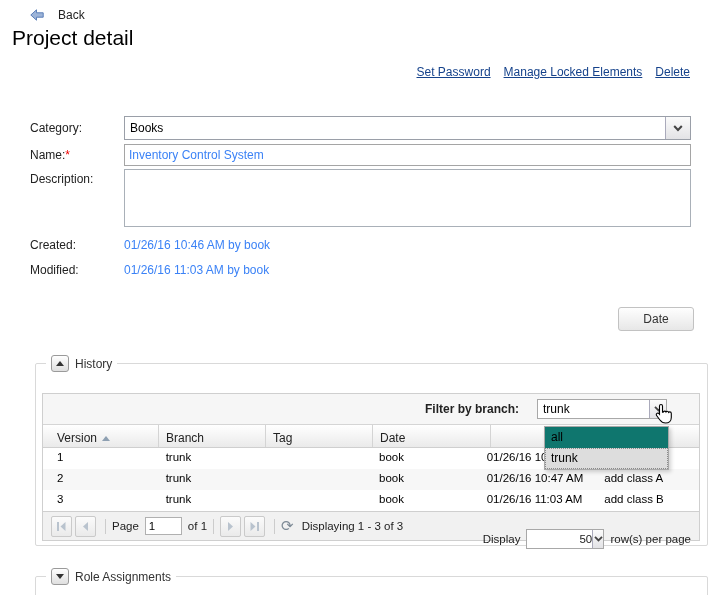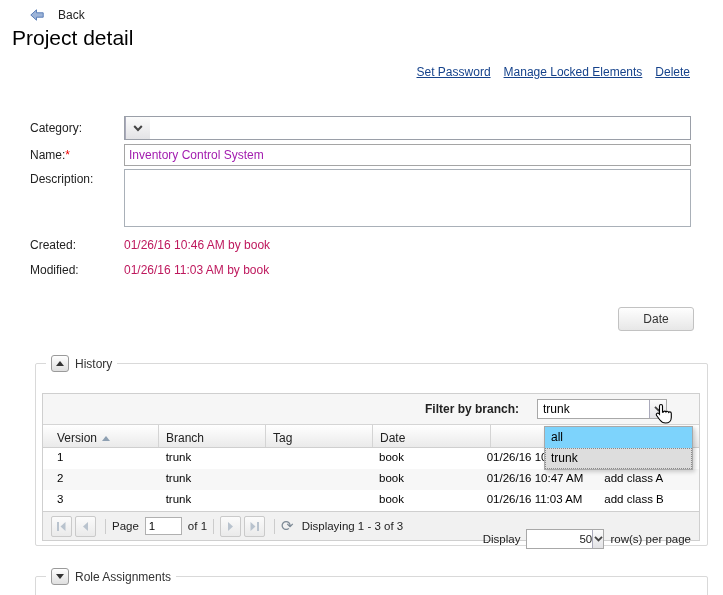--- a/index.html
+++ b/index.html
@@ -10,33 +10,33 @@
   }
   
   .back-row { position:absolute; left:30px; top:8px; display:flex; align-items:center; gap:14px; cursor:pointer; }
   .back-row span { font-size:12px; color:#222; }
   .page-title { position:absolute; left:12px; top:26px; font-size:21px; font-weight:400; color:#000; }
   .action-links { position:absolute; top:65px; right:33px; display:flex; gap:13px;text-align:right; }
   .action-links a { color:#15428b; font-size:12px; text-decoration:underline; cursor:pointer; }
   
   .lbl { position:absolute; left:30px; font-size:12px; color:#222; }
   .req { color:#e00; }
-  .field-val { position:absolute; left:124px; font-size:12px; color:#be185d; }
+  .field-val { position:absolute; left:124px; font-size:12px; color:#3b82f6; }
   .combo-main {
     position:absolute; left:124px; top:116px; width:567px; height:24px;
     border:1px solid #9a9fa8; background:#fff; display:flex; align-items:stretch;
   }
   .combo-main .txt { flex:1; padding:4px 0 0 5px; font-size:12px; color:#000; }
   .trigger {
     width:25px; border-left:1px solid #aab; display:flex; align-items:center; justify-content:center;
     background:linear-gradient(#fbfbfb,#e3e3e6); cursor:pointer;
   }
   .name-input {
     position:absolute; left:124px; top:144px; width:567px; height:22px;
-    border:1px solid #a5a5a5; padding:0 4px; font-family:"Liberation Sans",sans-serif; font-size:12px; color:#a21caf;
+    border:1px solid #a5a5a5; padding:0 4px; font-family:"Liberation Sans",sans-serif; font-size:12px; color:#3b82f6;
   }
   .desc-area {
     position:absolute; left:124px; top:169px; width:567px; height:58px;
     border:1px solid #a9b0b8; resize:none; font-family:"Liberation Sans",sans-serif; font-size:12px;
   }
   .save-btn {
     position:absolute; left:618px; top:307px; width:76px; height:24px;
     border:1px solid #c2c2c2; border-radius:3px; background:linear-gradient(#fefefe,#e7e7e7);
     font-family:"Liberation Sans",sans-serif; font-size:12px; color:#333; cursor:pointer;
   }
@@ -56,22 +56,22 @@
   .grid-toolbar {
     height:31px; background:#f6f6f6; border-bottom:1px solid #d5d5d5;
     display:flex; align-items:center; justify-content:flex-end; padding-right:32px; position:relative;
   }
   .grid-toolbar .flabel { margin-right:18px; font-size:12px; color:#222;font-weight:bold; }
   .filter-combo { position:relative; width:130px; height:20px; border:1px solid #a8a8a8; background:#fff; display:flex; }
   .filter-combo .txt { flex:1; font-size:12px; color:#000; padding:2px 0 0 5px; }
   .filter-combo .trigger { width:17px; }
   .hand-cursor { position:absolute; right:-8px; top:3px; z-index:60; pointer-events:none; }
   .dropdown {
-    position:absolute; left:501px; top:32px; width:149px; z-index:50;
-    border:1px solid #a8a8a8; background:#7dd3fc; box-shadow:2px 2px 4px rgba(0,0,0,.18);
+    position:absolute; left:501px; top:32px; width:125px; z-index:50;
+    border:1px solid #a8a8a8; background:#0f766e; box-shadow:2px 2px 4px rgba(0,0,0,.18);
   }
   .dd-item { height:21px; line-height:21px; padding-left:6px; font-size:12px; color:#000; cursor:pointer; }
   .dd-item.selected { background:#ddd; outline:1px dotted #8a8a8a; outline-offset:-1px; }
   .grid-head { display:flex; height:23px; background:linear-gradient(#ffffff,#eaeaea); border-bottom:1px solid #cfcfcf; }
   .hcell {
     font-size:12px; color:#222; padding:4px 0 0 7px; border-right:1px solid #d4d4d4;
     display:flex; align-items:center; gap:5px; cursor:pointer;
   }
   .hcell:last-child { border-right:none; }
   .sort-asc { width:0; height:0; border-left:4px solid transparent; border-right:4px solid transparent; border-bottom:5px solid #8ea0b2; margin-top:1px; }
@@ -113,20 +113,21 @@
 <div class="page-title">Project detail</div>
 
 <div class="action-links">
   <a>Set Password</a>
   <a>Manage Locked Elements</a>
   <a>Delete</a>
 </div>
 
 <div class="lbl" style="top:121px">Category:</div>
 <div class="combo-main">
+  <div class="txt">Books</div>
   <div class="trigger">
     <svg width="10" height="7" viewBox="0 0 10 7">
       <path d="M1.2,1 L5,5 L8.8,1" stroke="#444" stroke-width="2" fill="none"></path>
     </svg>
   </div>
 </div>
 
 <div class="lbl" style="top:148px">
   <span>Name:</span><span class="req">*</span>
 </div>

